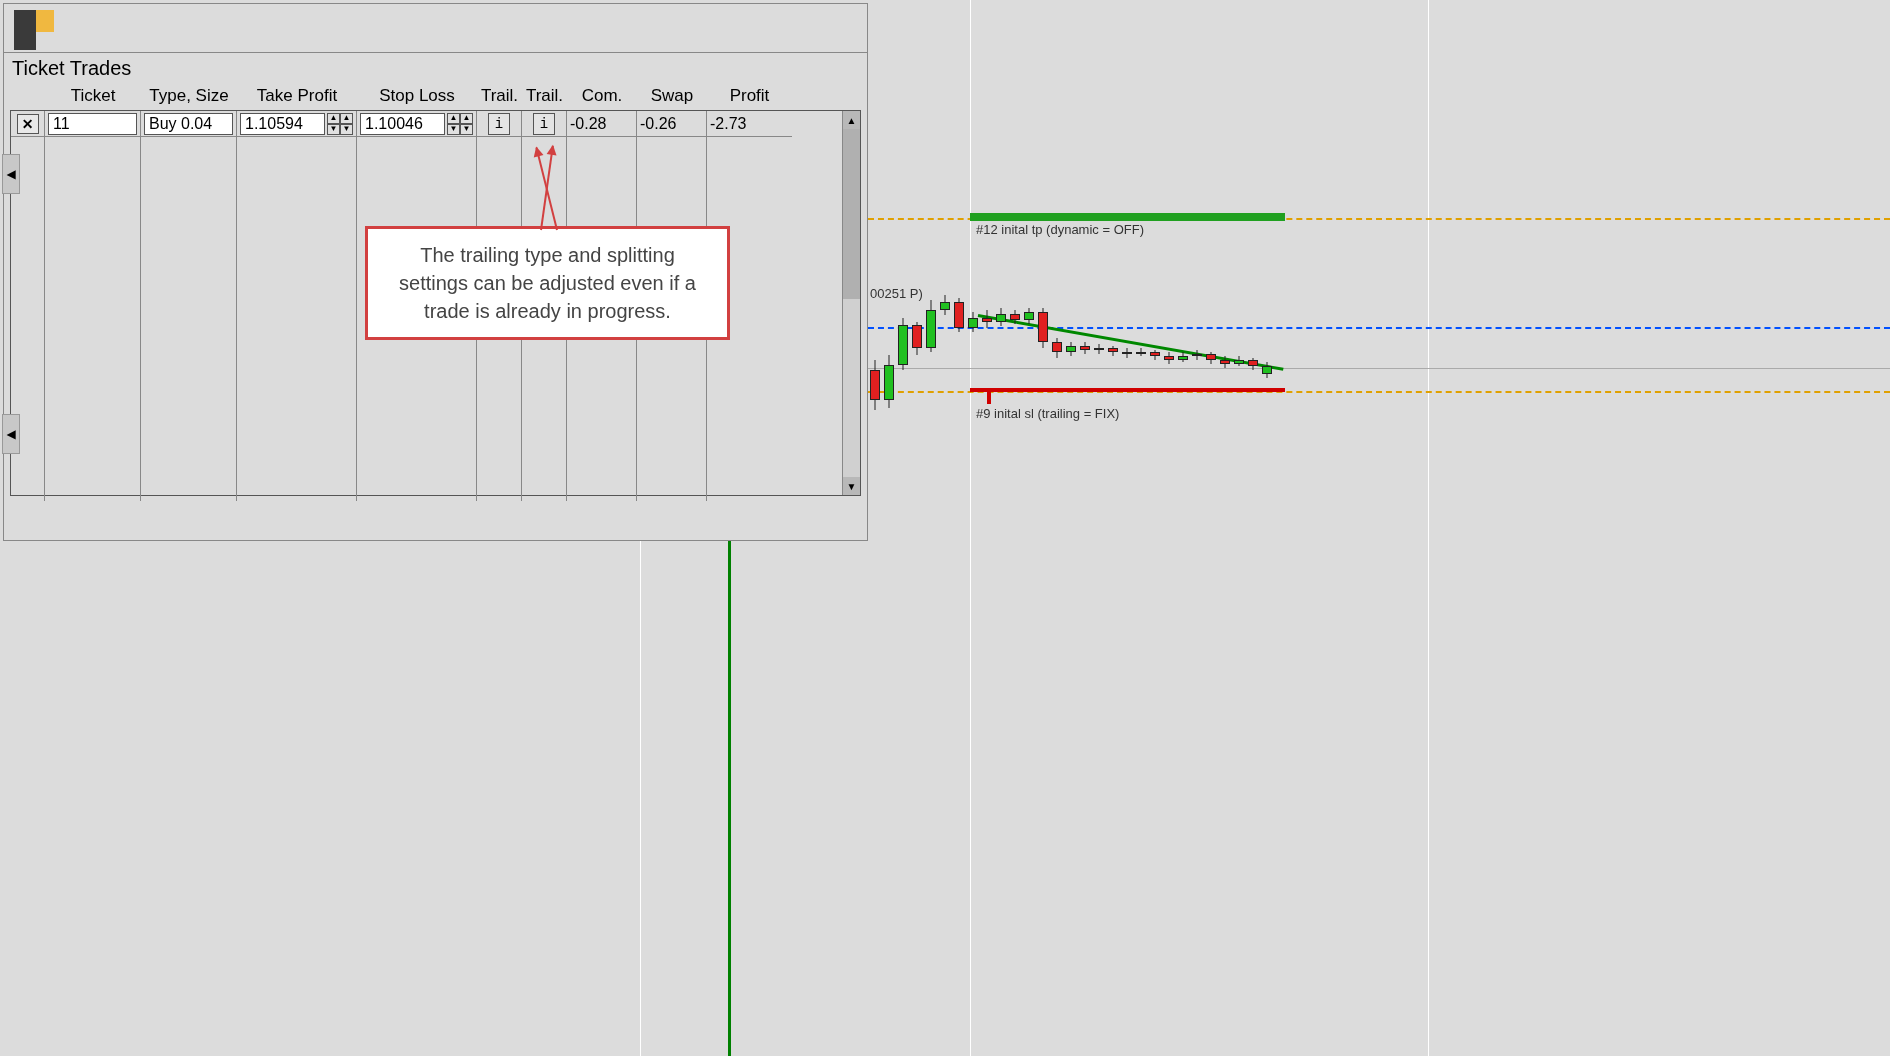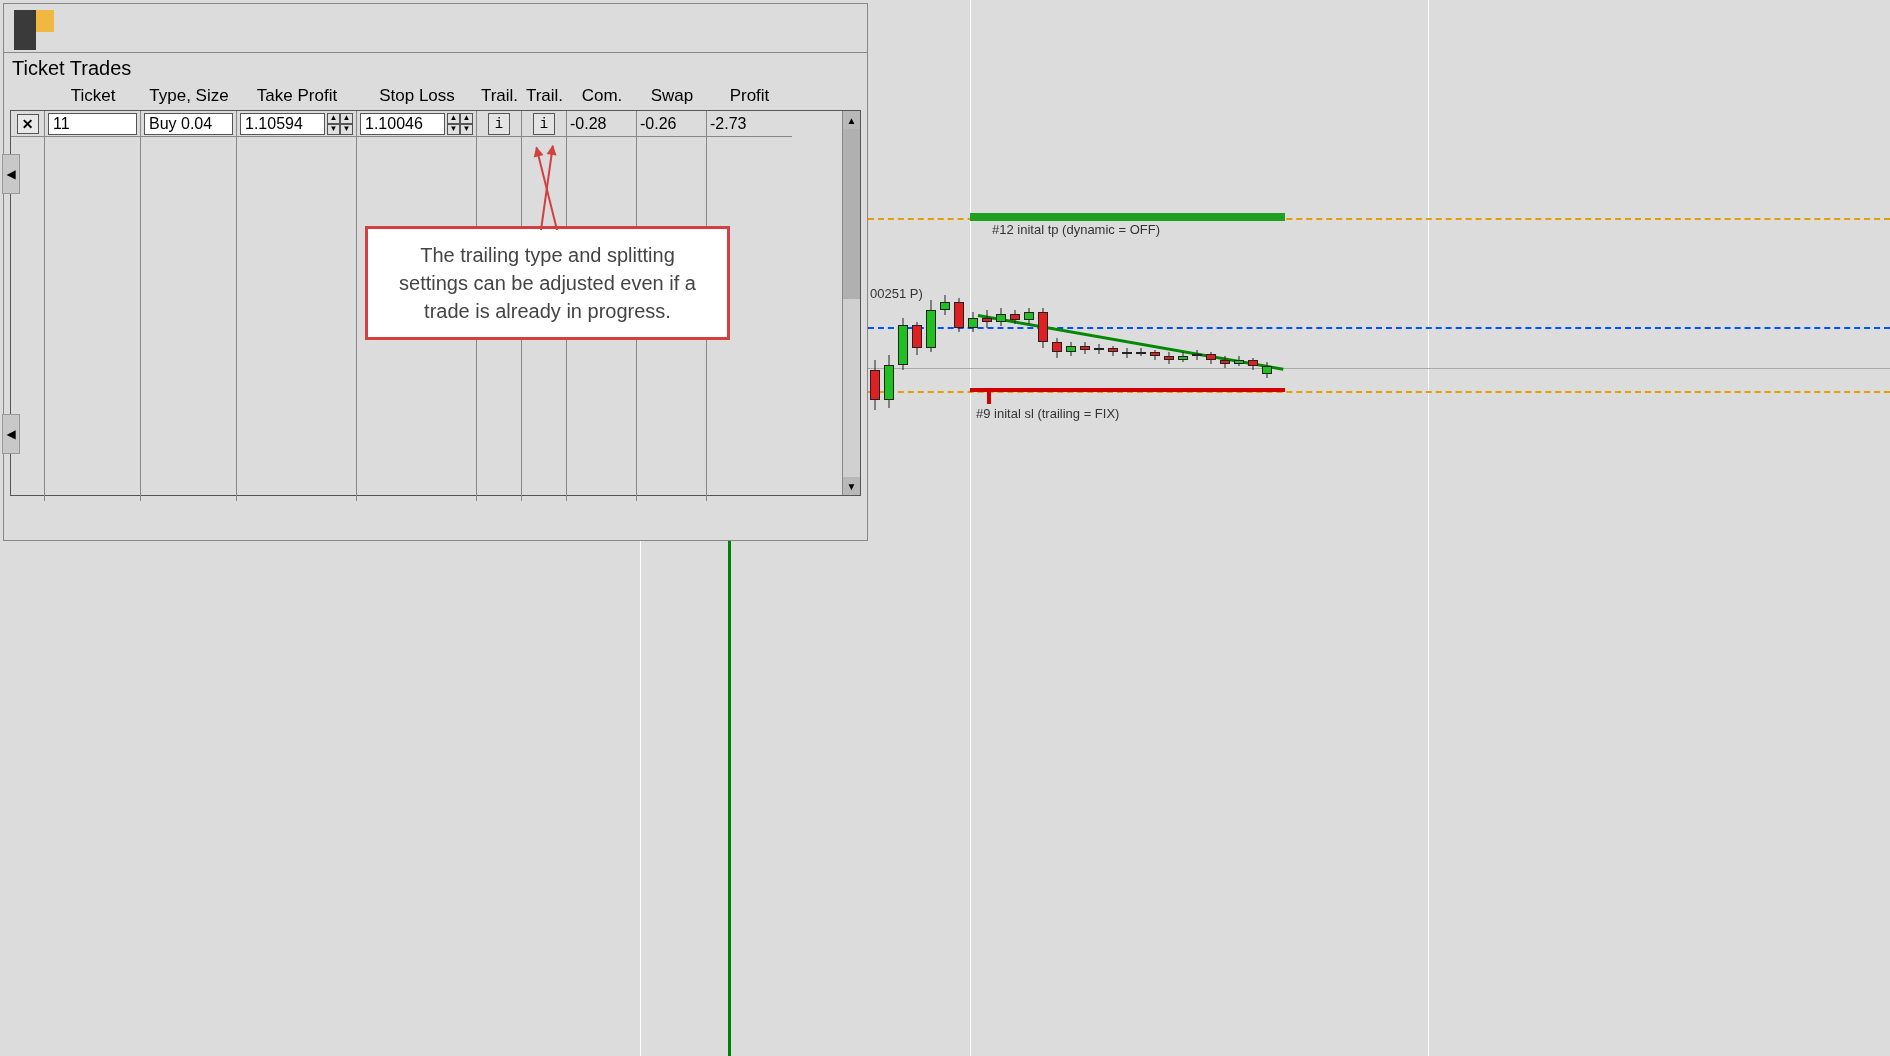--- a/index.html
+++ b/index.html
@@ -482,21 +482,21 @@
 <div class="annotation">The trailing type and splitting settings can be adjusted even if a trade is already in progress.</div>
 <div class="arrow" style="left:540px; top:145px; height:85px; transform: rotate(8deg);"></div>
 <div class="arrow" style="left:556px; top:145px; height:85px; transform: rotate(-14deg);"></div>
 
 <div class="chart-area">
   <div class="vline-thin" style="left:102px;"></div>
   <div class="vline-thin" style="left:560px;"></div>
 
   <div class="hline-orange" style="top:218px;"></div>
   <div class="tp-bar" style="top:213px; left:102px; width:315px;"></div>
-  <div class="chart-label" style="top:222px; left:124px;">#12 inital tp (dynamic = OFF)</div>
+  <div class="chart-label" style="top:222px; left:108px;">#12 inital tp (dynamic = OFF)</div>
 
   <div class="hline-blue" style="top:327px;"></div>
   <div class="hline-gray" style="top:368px;"></div>
 
   <div class="hline-orange" style="top:391px;"></div>
   <div class="sl-bar" style="top:388px; left:102px; width:315px;"></div>
   <div class="sl-bar" style="top:396px; left:115px; width:12px; transform:rotate(90deg);"></div>
   <div class="chart-label" style="top:406px; left:108px;">#9 inital sl (trailing = FIX)</div>
 
   <div class="chart-label" style="top:286px; left:2px;">00251 P)</div>

